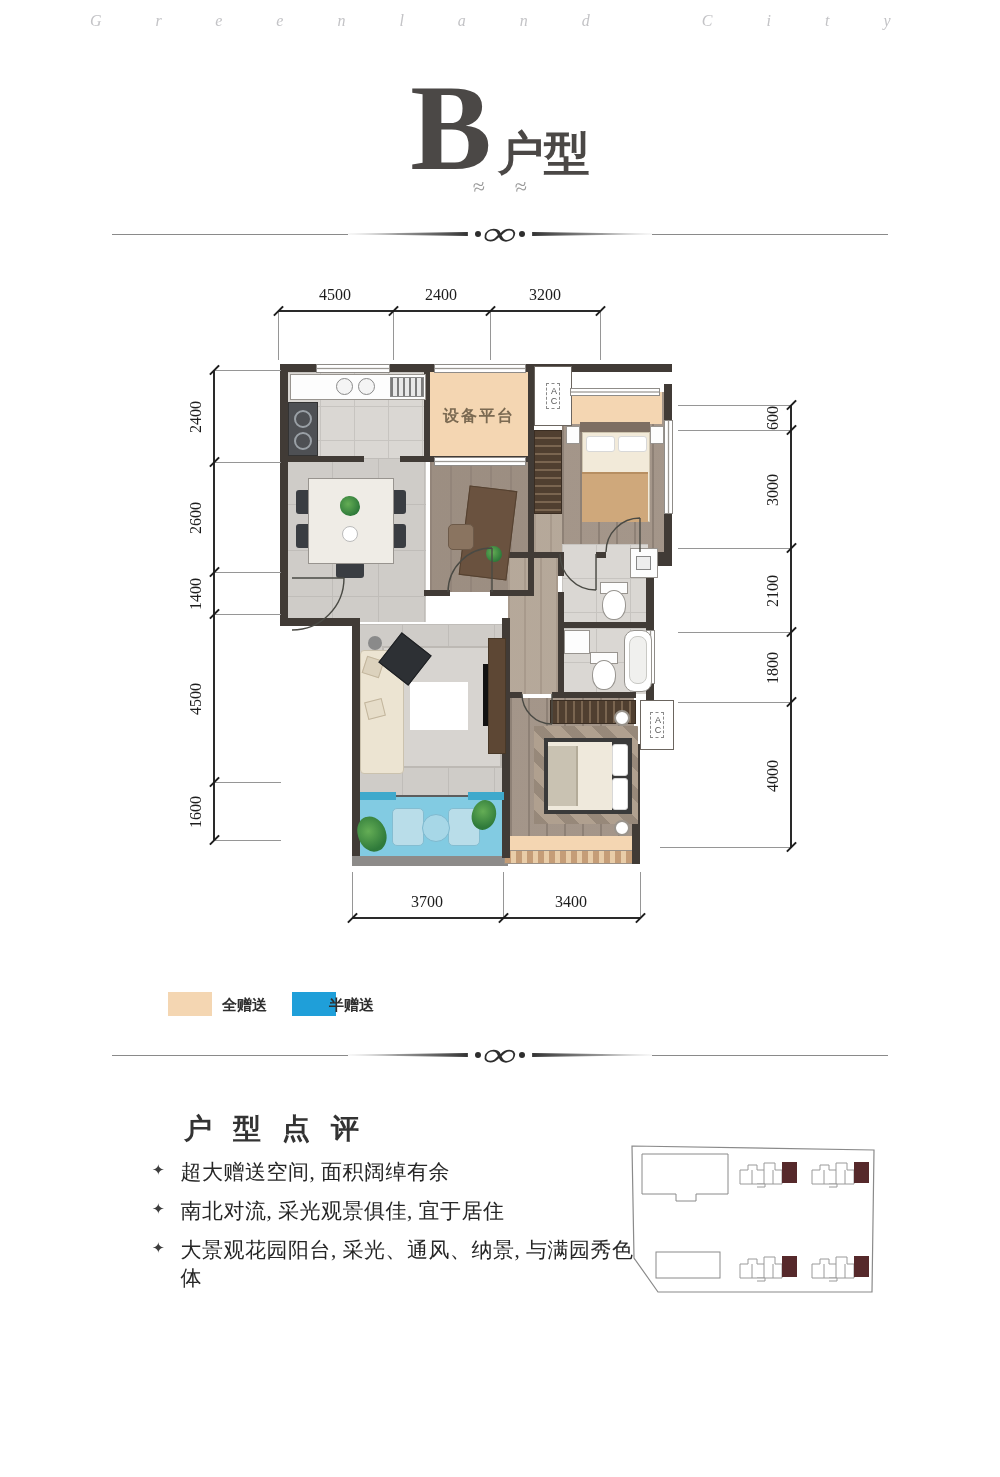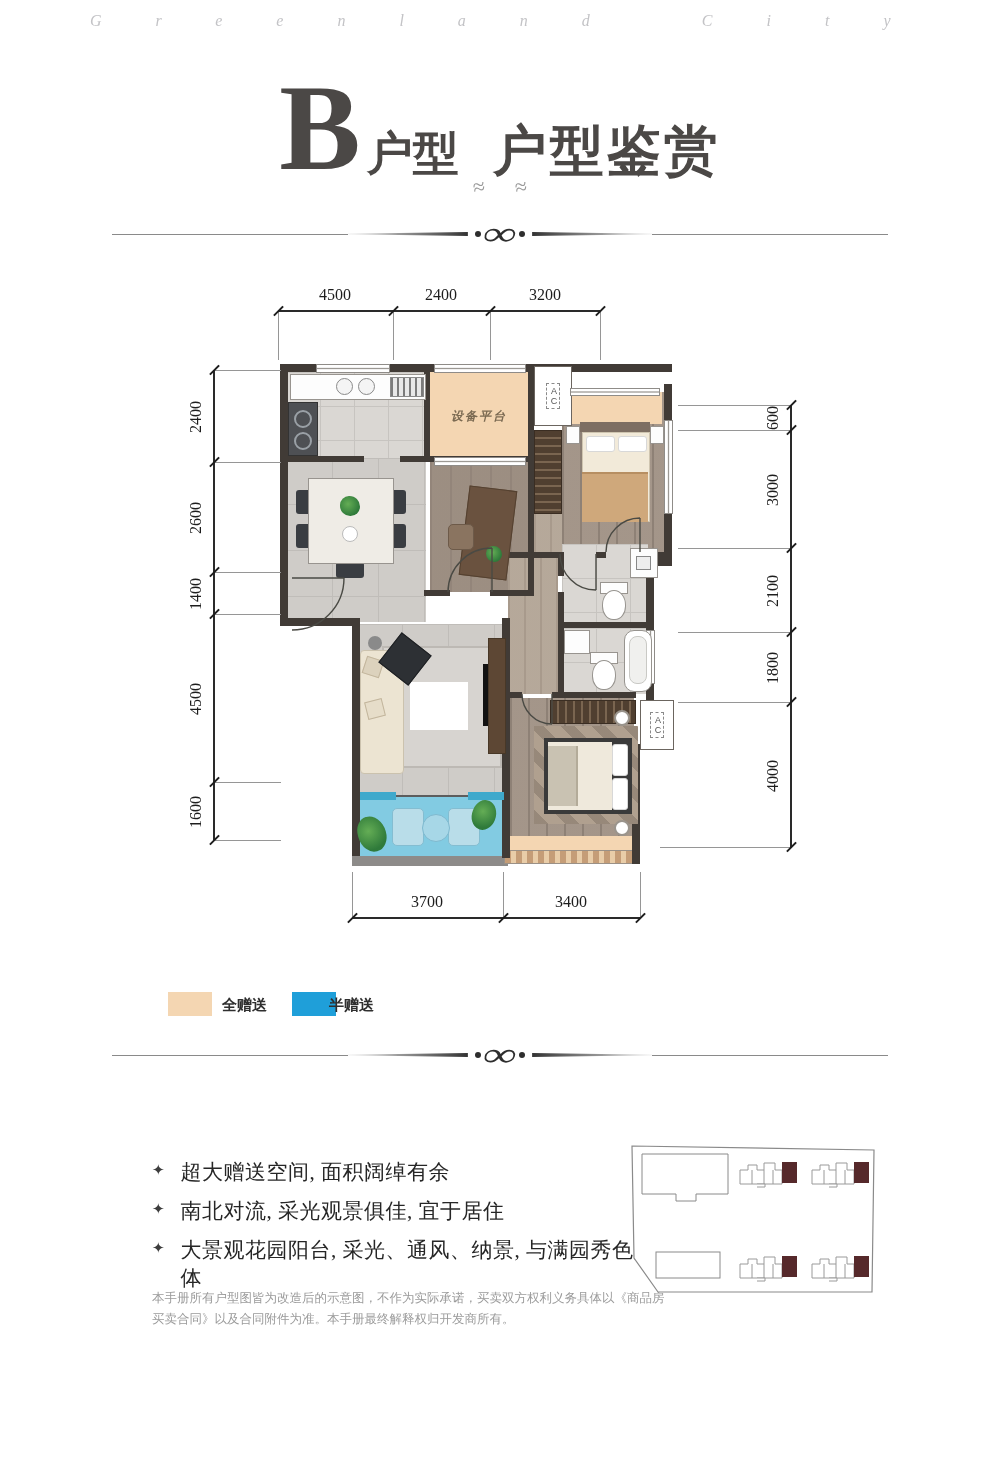--- a/index.html
+++ b/index.html
@@ -54,21 +54,21 @@
   .gift{background:#f4d6b2;}
   .ac{background:#fff;border:1px solid #6b655f;display:flex;align-items:center;justify-content:center;}
   .ac span{writing-mode:vertical-rl;text-orientation:upright;font-size:9px;line-height:1.1;
            color:#555;border:1px dashed #8a8a8a;padding:2px 1px;font-family:"Liberation Sans",sans-serif;}
   .slat-v{background:repeating-linear-gradient(180deg,#503f30 0 6px,#7a6550 6px 8px);border:1px solid #3a2d22;}
   .slat-h{background:repeating-linear-gradient(90deg,#503f30 0 6px,#7a6550 6px 8px);border:1px solid #3a2d22;}
   .white-box{background:#fdfdfd;border:1px solid #98948f;}
   .plant{position:absolute;border-radius:46% 54% 48% 52%;
          background:radial-gradient(circle at 40% 40%,#64ad55,#2f7a3a 70%);}
   .equip-label{display:flex;align-items:center;justify-content:center;width:100%;height:100%;
-               font-size:12px;font-weight:700;color:#7b6a52;letter-spacing:2px;font-style:italic;}
+               font-size:16px;font-weight:700;color:#7b6a52;letter-spacing:2px;}
   
   .lg-label{position:absolute;font-size:15px;font-weight:700;color:#2f2f2f;}
   
   .rv-head{position:absolute;left:184px;top:1110px;font-size:28px;font-weight:700;color:#333;
            letter-spacing:7px;}
   .bullets{position:absolute;left:152px;top:1158px;width:560px;}
   .bullet{display:flex;align-items:flex-start;margin-bottom:11px;}
   .bullet::before{content:"✦";font-size:15px;color:#3d3d3d;margin:3px 16px 0 0;}
   .bullet span{font-size:21px;color:#262626;letter-spacing:.5px;}
   .disc{position:absolute;left:152px;top:1288px;width:516px;font-size:12.5px;line-height:1.65;
@@ -77,21 +77,20 @@
 </head>
 <body>
 
 <div class="page">
 
   <div class="wm">Greenland City</div>
 
   <div class="titlerow">
     <span class="big-b">B</span>
     <span class="t-suffix">户型</span>
-    <span class="t-title">户型鉴赏</span>
   </div>
   <div class="subrow">
     <span class="orn"></span>
     <span class="orn"></span>
   </div>
   <div class="divider" style="left:112px;top:226px;width:776px;">
     <div class="dl-line"></div>
       <div class="dl-wedge r"></div>
       <div class="dl-dot"></div>
     <div class="dl-fl"></div>
@@ -314,32 +313,32 @@
   <div class="divider" style="left:112px;top:1047px;width:776px;">
     <div class="dl-line"></div>
       <div class="dl-wedge r"></div>
       <div class="dl-dot"></div>
     <div class="dl-fl"></div>
     <div class="dl-dot"></div>
       <div class="dl-wedge l"></div>
       <div class="dl-line"></div>
   </div>
 
+  <div class="rv-head">户 型 点 评</div>
   <div class="bullets">
     <div class="bullet">
         <span>超大赠送空间, 面积阔绰有余</span>
       </div>
     <div class="bullet">
         <span>南北对流, 采光观景俱佳, 宜于居住</span>
       </div>
     <div class="bullet">
         <span>大景观花园阳台, 采光、通风、纳景, 与满园秀色融为一体</span>
       </div>
   </div>
-  <div class="disc">本手册所有户型图皆为改造后的示意图，不作为实际承诺，买卖双方权利义务具体以《商品房买卖合同》以及合同附件为准。本手册最终解释权归开发商所有。</div>
 
   <svg class="n" style="left:622px;top:1140px;" width="272" height="164" viewBox="0 0 272 164">
     <path d="M10,6 L252,10 L250,152 L36,152 L12,118 Z" fill="#ffffff" stroke="#8a8a8a" stroke-width="1.2"></path>
     <path d="M20,14 h86 v40 h-32 v7 h-20 v-7 h-34 z" fill="#fff" stroke="#8a8a8a" stroke-width="1"></path>
     <rect x="34" y="112" width="64" height="26" fill="#fff" stroke="#8a8a8a" stroke-width="1"></rect>
     <g stroke="#9a9a9a" stroke-width="1" fill="#fff">
       <g transform="translate(118,18)">
         <path d="M0,12 h8 v-5 h9 v5 h7 v-7 h11 v7 h7 v14 h-42 z"></path>
         <path d="M12,12 V26 M24,12 V26 M33,12 V26 M17,26 h8 v3 h-8"></path>
         <rect x="42" y="4" width="15" height="21" fill="#56292b" stroke="none"></rect>

